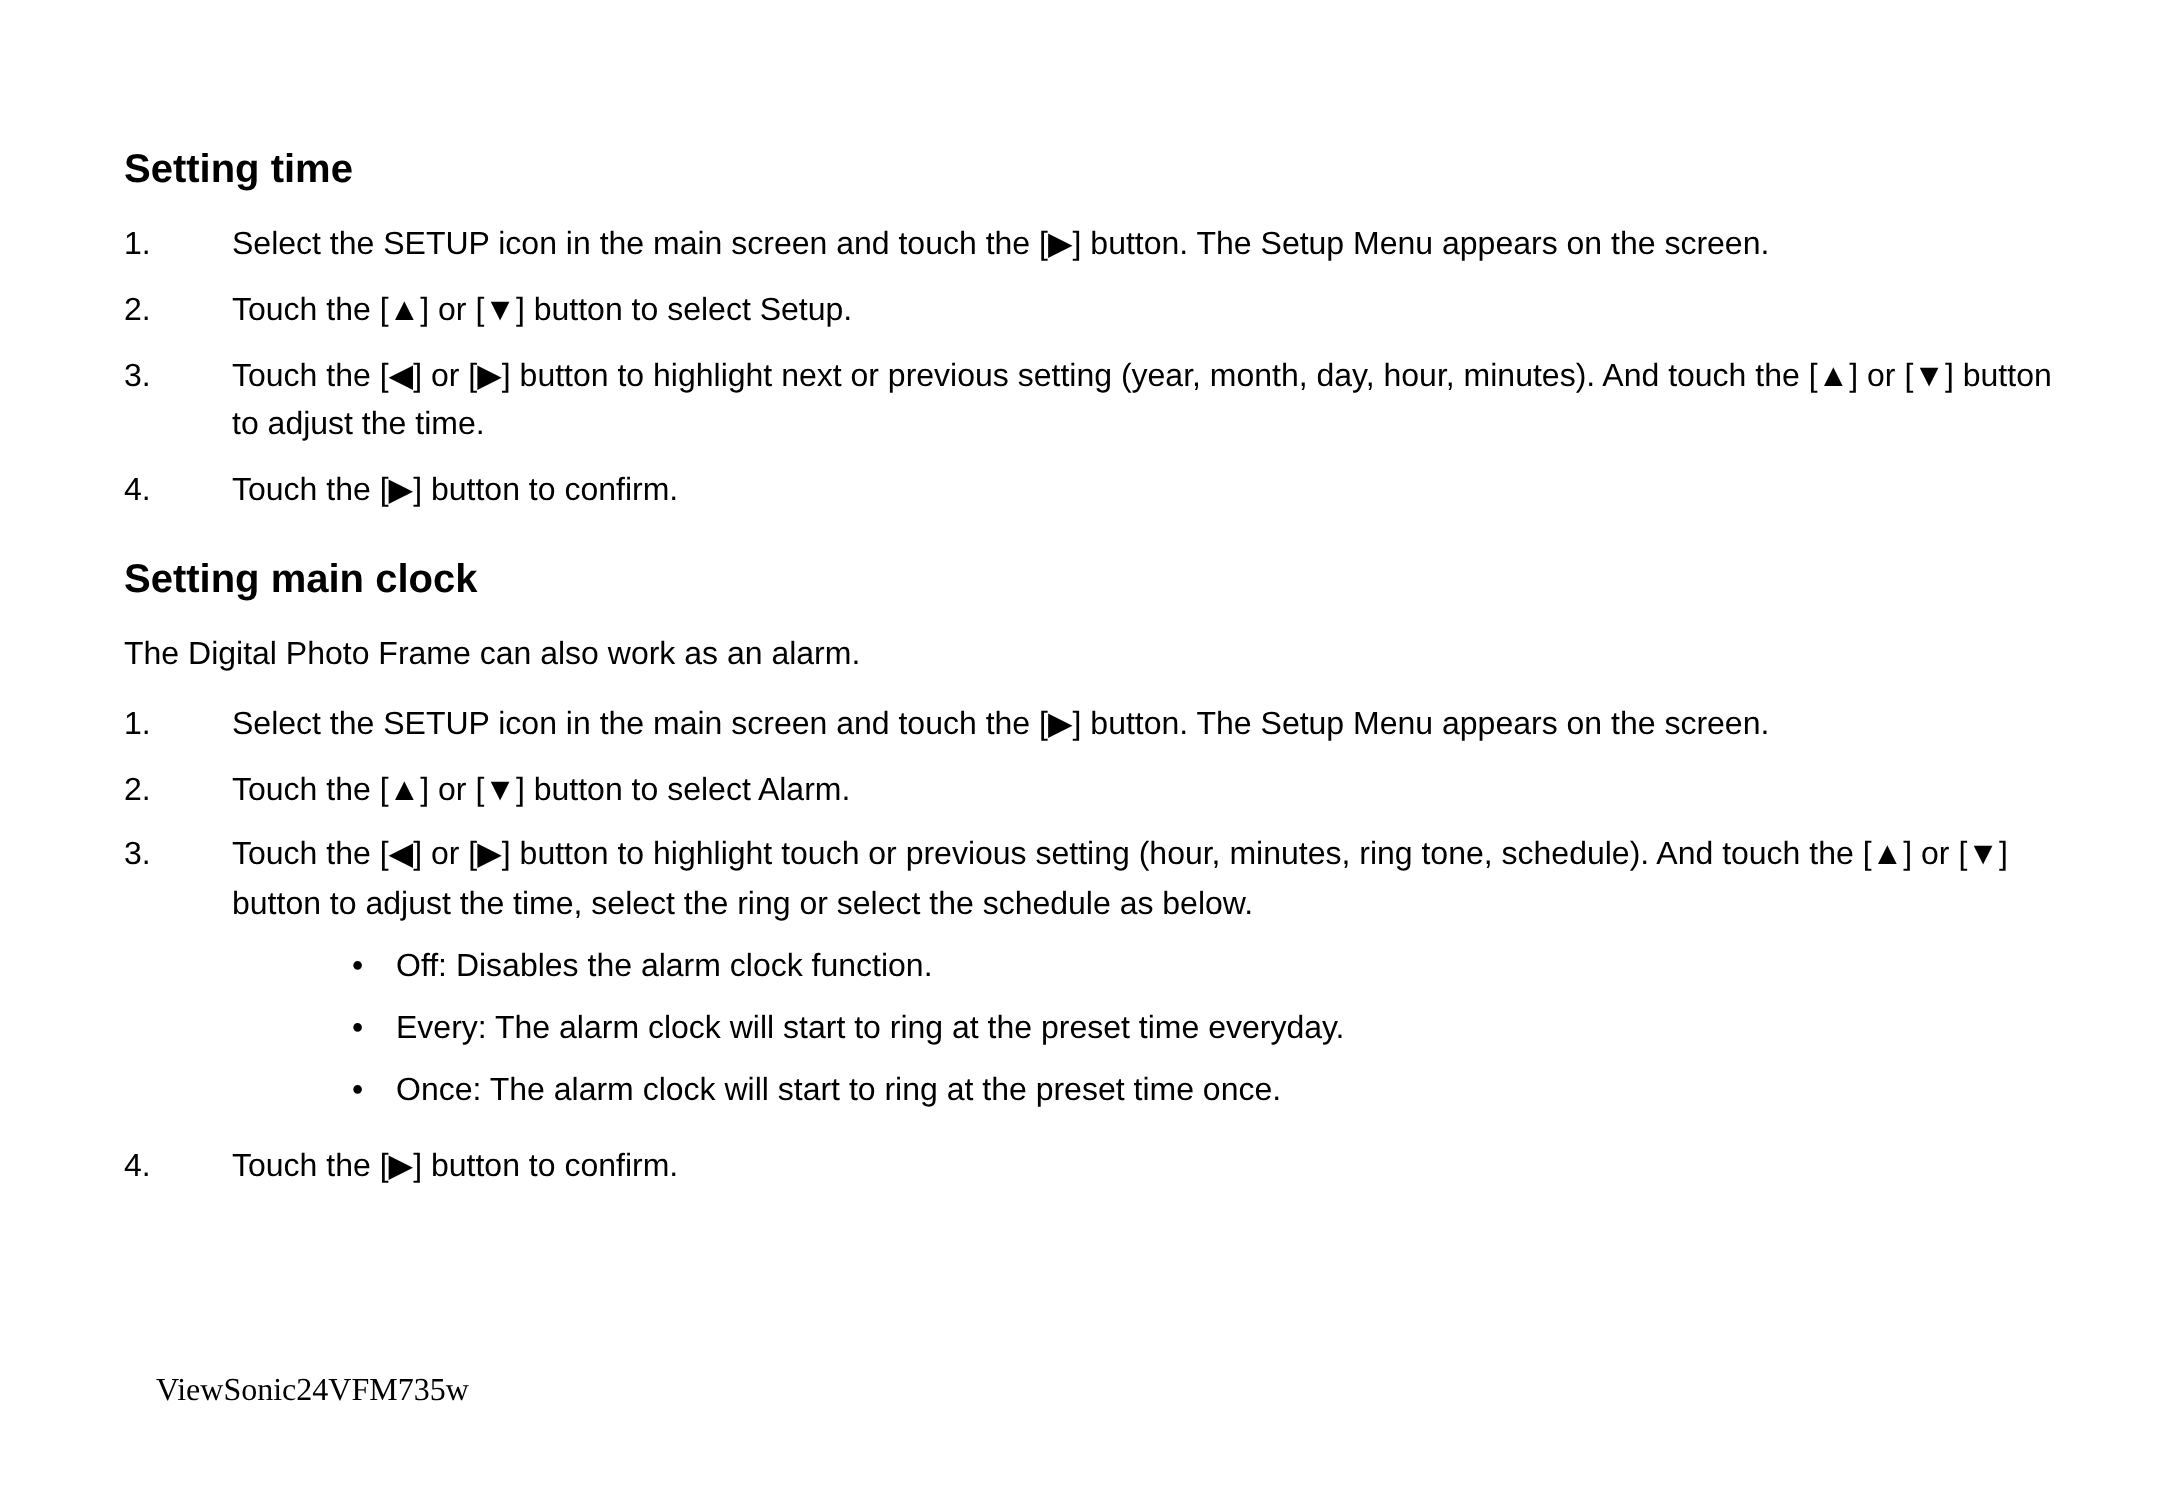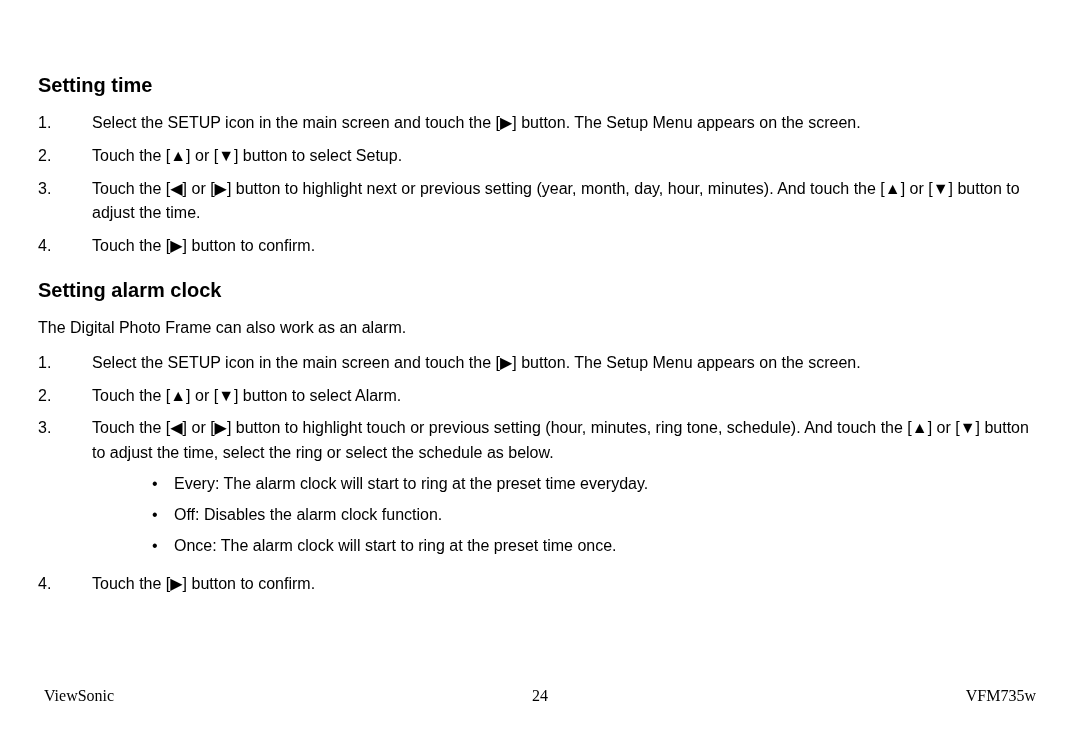--- a/index.html
+++ b/index.html
@@ -11,20 +11,21 @@
     font-family: Arial, Helvetica, sans-serif;
     color: #000000;
     font-size: 16px;
     line-height: 1.55;
   }
   .page {
     box-sizing: border-box;
     padding: 70px 38px 30px 38px;
     height: 100%;
     position: relative;
+    margin-left: 24px;
   }
   h2.section-heading {
     font-size: 20px;
     font-weight: bold;
     margin: 0 0 10px 0;
   }
   p.intro {
     margin: 0 0 10px 0;
   }
   ol.steps {
@@ -53,25 +54,24 @@
     margin-bottom: 6px;
   }
   ul.bullets > li::before {
     content: "•";
     position: absolute;
     left: 0;
     top: 0;
   }
   .footer {
     position: absolute;
-    left: 44px;
+    left: 54px;
     right: 44px;
     bottom: 34px;
     display: flex;
-    justify-content: space-between;
     font-family: "Times New Roman", Times, serif;
     font-size: 16px;
   }
   .bold { font-weight: normal; }
   .glyph {
     font-family: Arial, Helvetica, sans-serif;
   }
 </style>
 </head>
 <body>
@@ -100,43 +100,43 @@
       </span>
     </li>
     <li>
       <span class="num">4.</span>
       <span class="body">
         <span>Touch the </span><span class="glyph">[▶]</span><span> button to confirm.</span>
       </span>
     </li>
   </ol>
 
-  <h2 class="section-heading">Setting alarm clock</h2>
+  <h2 class="section-heading">Setting main clock</h2>
   <p class="intro">The Digital Photo Frame can also work as an alarm.</p>
 
   <ol class="steps">
     <li>
       <span class="num">1.</span>
       <span class="body">
         <span>Select the </span><span class="bold">SETUP</span><span> icon in the main screen and touch the </span><span class="glyph">[▶]</span><span> button. The Setup Menu appears on the screen.</span>
       </span>
     </li>
     <li>
       <span class="num">2.</span>
       <span class="body">
         <span>Touch the </span><span class="glyph">[▲]</span><span> or </span><span class="glyph">[▼]</span><span> button to select </span><span class="bold">Alarm.</span>
       </span>
     </li>
     <li>
       <span class="num">3.</span>
       <span class="body">
         <span>Touch the </span><span class="glyph">[◀]</span><span> or </span><span class="glyph">[▶]</span><span> button to highlight touch or previous setting (hour, minutes, ring tone, schedule). And touch the </span><span class="glyph">[▲]</span><span> or </span><span class="glyph">[▼]</span><span> button to adjust the time, select the ring or select the schedule as below.</span>
         <ul class="bullets">
+          <li><span class="bold">Off:</span><span> Disables the alarm clock function.</span></li>
           <li><span class="bold">Every:</span><span> The alarm clock will start to ring at the preset time everyday.</span></li>
-          <li><span class="bold">Off:</span><span> Disables the alarm clock function.</span></li>
           <li><span class="bold">Once:</span><span> The alarm clock will start to ring at the preset time once.</span></li>
         </ul>
       </span>
     </li>
     <li>
       <span class="num">4.</span>
       <span class="body">
         <span>Touch the </span><span class="glyph">[▶]</span><span> button to confirm.</span>
       </span>
     </li>

